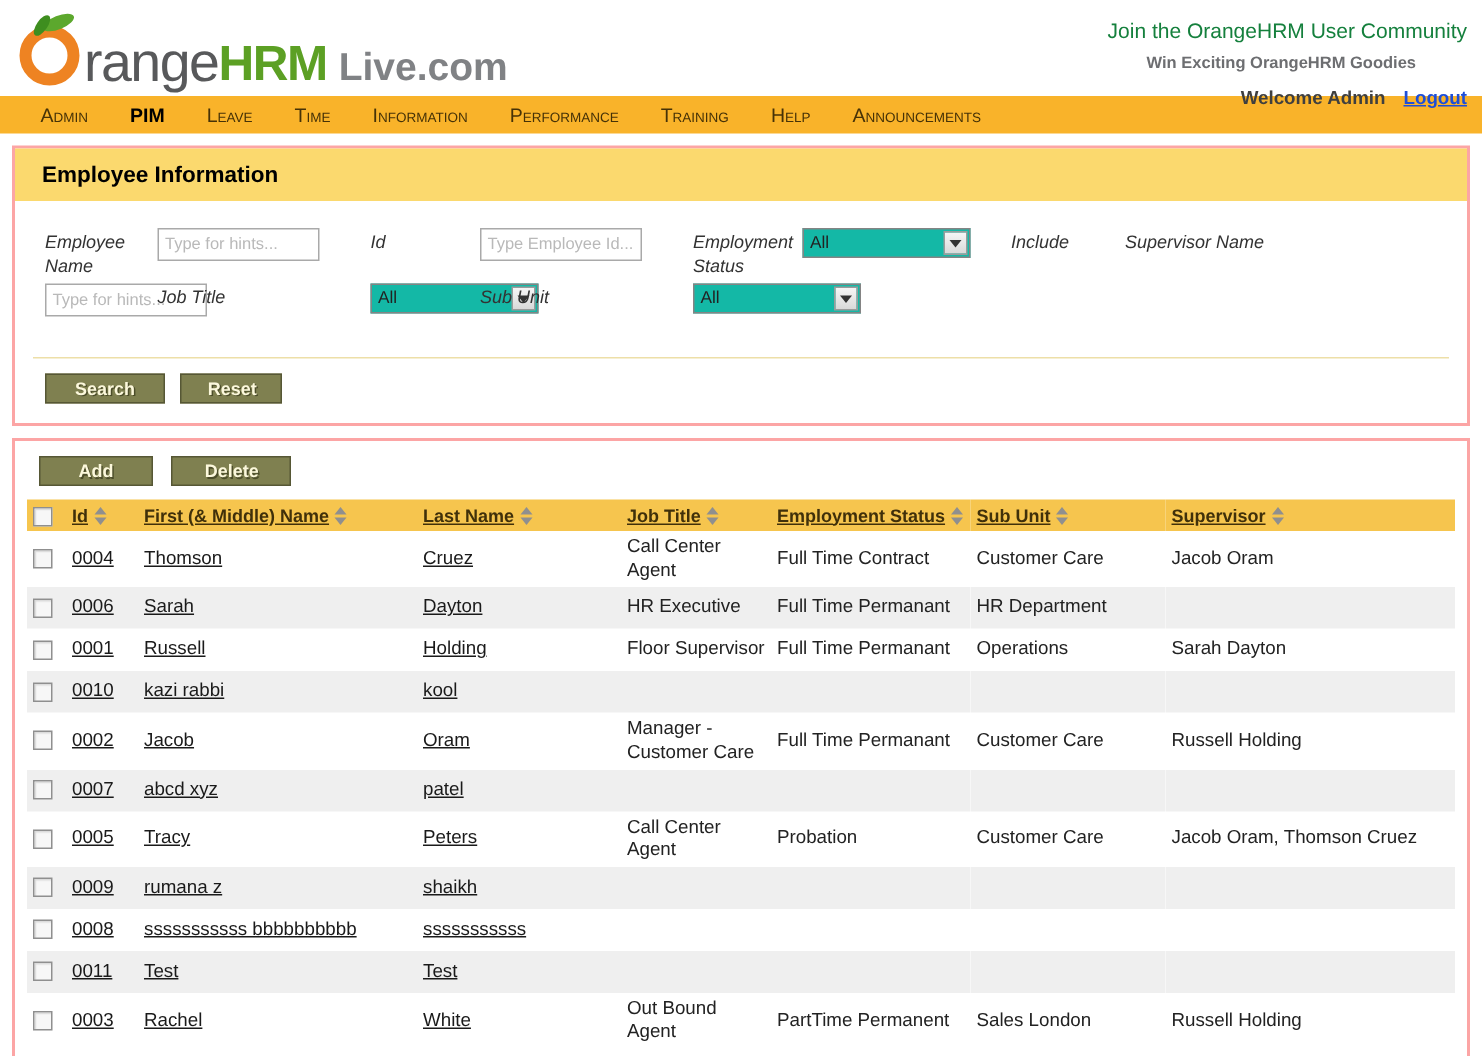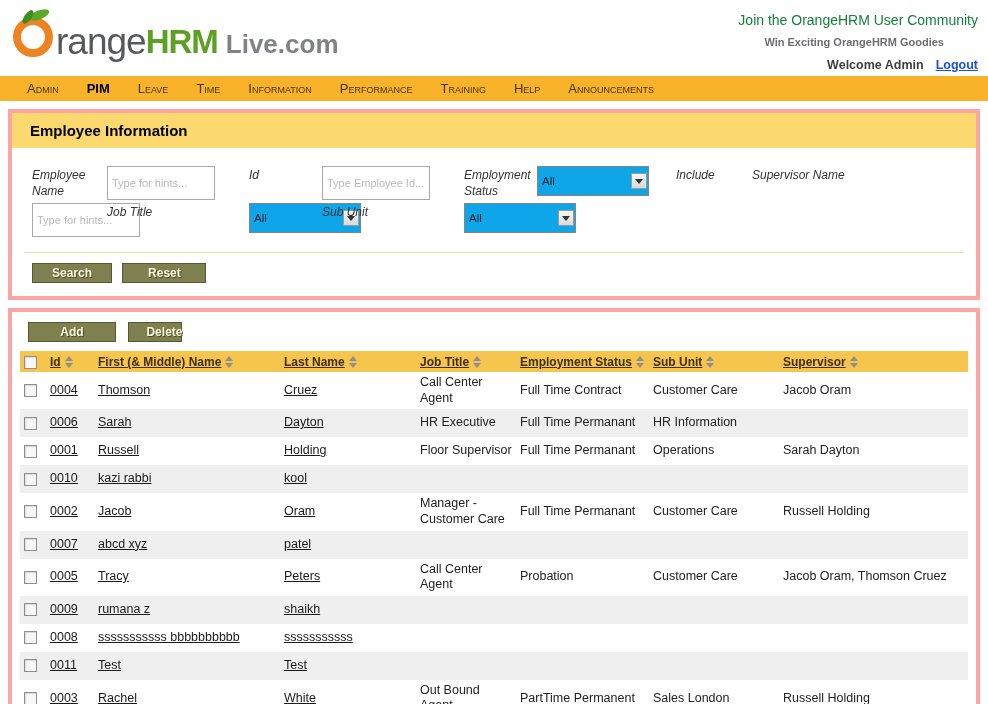--- a/index.html
+++ b/index.html
@@ -5,83 +5,83 @@
   * { box-sizing: border-box; }
   html,body { margin:0; padding:0; }
   body {
     width: 988px; height: 704px; overflow: hidden;
     background: #ffffff;
     font-family: "Liberation Sans", sans-serif;
     color: #333;
   }
 
   
-  .top-header { position: relative; height: 76px; background:#fff; }
+  .top-header { position: relative; height: 64px; background:#fff; }
   .logo { position:absolute; left:8px; top:4px; display:flex; align-items:flex-end; }
   .logo svg { display:block; }
   .logo-range { font-size:37px; color:#58595b; letter-spacing:-1px; line-height:1; margin-left:-4px; }
   .logo-hrm  { font-size:33px; color:#5ca024; font-weight:bold; letter-spacing:-1px; line-height:1.05; }
   .logo-live { font-size:26px; color:#808285; font-weight:bold; margin-left:8px; line-height:1.15; }
   .community { position:absolute; top:12px; right:10px; color:#15803d; font-weight:normal; font-size:14px; text-decoration:none; }
   .goodies { position:absolute; top:36px; right:44px; color:#6d6e71; font-weight:bold; font-size:11px; }
   .welcome-bar { position:absolute; top:58px; right:10px; font-size:12.5px; font-weight:bold; color:#3f3f3f; }
   .welcome-bar a { color:#1d4ed8; margin-left:12px; }
 
   
   .navbar { height:25px; background:#f9b32a; display:flex; align-items:center; padding-left:13px; }
   .nav-item { font-variant: small-caps; font-size:13px; color:#463207; padding:0 14px; cursor:pointer; line-height:25px; }
   .nav-item.active { font-weight:bold; color:#000; }
 
   
-  .panel { margin:8px 8px 0 8px; border:4px solid #fca5a5; background:#fff; }
+  .panel { margin:8px 8px 0 8px; border:2px solid #fca5a5; background:#fff; }
   .panel-title { background:#fbd96e; padding:9px 18px; font-size:15px; font-weight:bold; color:#000; }
 
   
   .search-form {
     display:grid;
     grid-template-columns:75px 142px 73px 142px 73px 139px 76px 230px;
     padding:18px 0 0 20px;
     font-size:12px; color:#333;
   }
   .search-form .fcell { min-height:37px; padding-right:6px; }
   .flabel { line-height:1.3; padding-top:2px;font-style:italic; }
   .tinput {
-    width:108px; height:34px; border:1px solid #a9a9a9; background:#fff;
+    width:108px; height:22px; border:1px solid #a9a9a9; background:#fff;
     font-family:"Liberation Sans",sans-serif; font-size:11px; color:#333; padding:1px 4px;
   }
   .tinput::placeholder { color:#b9b9b9; opacity:1; }
   .select {
-    display:inline-flex; align-items:center; width:112px; height:30px;
-    border:1px solid #848484; background:#0ea5e9; font-size:11.5px; color:#222; cursor:default;
+    display:inline-flex; align-items:center; width:112px; height:20px;
+    border:1px solid #848484; background:#14b8a6; font-size:11.5px; color:#222; cursor:default;
   }
   .select .val { flex:1; padding:0 4px; white-space:nowrap; overflow:hidden; }
   .select .dd-btn {
     width:16px; height:16px; margin-right:1px; flex:0 0 16px;
     background:linear-gradient(#f6f6f6,#d9d9d9); border:1px solid #9b9b9b;
     display:flex; align-items:center; justify-content:center;
   }
   .select .dd-btn .arrow { width:0; height:0; border-left:4px solid transparent; border-right:4px solid transparent; border-top:5px solid #333; }
   .select.wide { width:148px; }
 
   .divider { border-top:1px solid #eddfa8; margin:12px 12px 0 12px; }
 
   .btn-olive {
     display:inline-block; background:#7f8050; border:1px solid #565735;
     color:#fcf8dc; font-weight:bold; font-size:12px; text-align:center;
     padding:2px 17px; text-shadow:1px 1px 0 #4c4d2a; cursor:pointer;
   }
   .btns-row1 { margin:10px 0 13px 20px; }
   .btn-search { width:80px; margin-right:6px; }
-  .btn-reset  { width:84px; }
+  .btn-reset  { width:68px; }
 
   
   .results-inner { padding:8px 8px 12px 8px; }
   .btns-row2 { margin:2px 0 9px 8px; }
-  .btn-add    { width:88px; margin-right:8px; }
-  .btn-delete { width:54px; }
+  .btn-add    { width:76px; margin-right:8px; }
+  .btn-delete { width:80px; }
 
   table.emp { width:100%; border-collapse:collapse; table-layout:fixed; font-size:12.5px; color:#222; }
   table.emp thead th {
     background:#f6c54e; text-align:left; font-size:12px; color:#40300a;
     padding:3px 4px; height:21px; white-space:nowrap; overflow:visible;
   }
   .th-inner { display:inline-flex; align-items:center; }
   .th-link { font-weight:bold; text-decoration:underline; color:#40300a; cursor:pointer; }
   .sort-icon { display:inline-flex; flex-direction:column; margin-left:4px; cursor:pointer; }
   .sort-icon .up { width:0;height:0;border-left:4px solid transparent;border-right:4px solid transparent;border-bottom:5px solid #8f8f8f; margin-bottom:2px; }
@@ -264,21 +264,21 @@
             <td>Customer Care</td>
             <td>Jacob Oram</td>
           </tr>
           <tr class="alt">
             <td><span class="checkbox"></span></td>
             <td><a href="#">0006</a></td>
             <td><a href="#">Sarah</a></td>
             <td><a href="#">Dayton</a></td>
             <td>HR Executive</td>
             <td>Full Time Permanant</td>
-            <td>HR Information</td>
+            <td>HR Department</td>
             <td></td>
           </tr>
           <tr>
             <td><span class="checkbox"></span></td>
             <td><a href="#">0001</a></td>
             <td><a href="#">Russell</a></td>
             <td><a href="#">Holding</a></td>
             <td>Floor Supervisor</td>
             <td>Full Time Permanant</td>
             <td>Operations</td>

